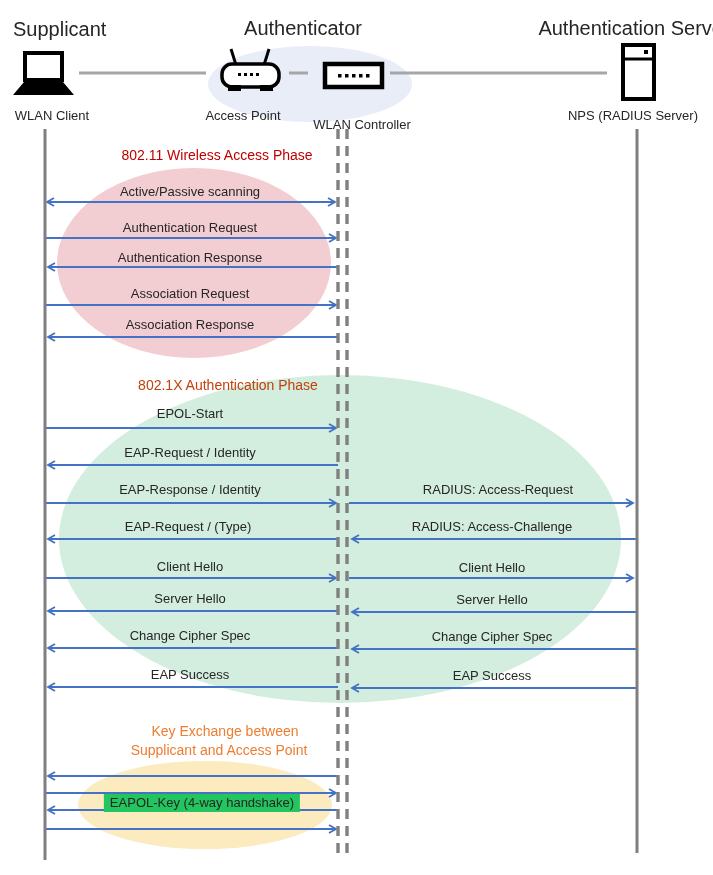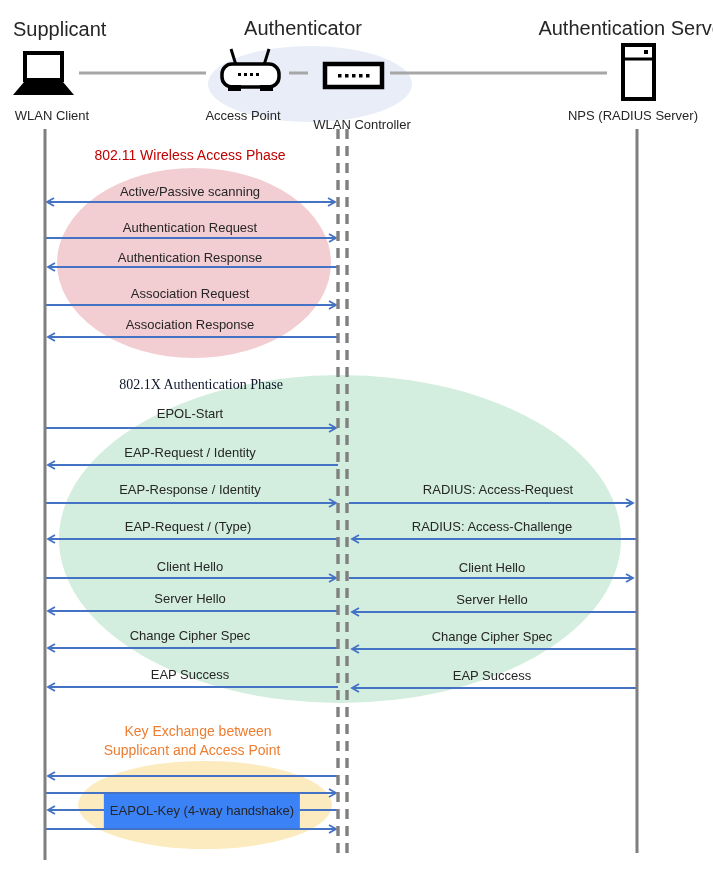--- a/index.html
+++ b/index.html
@@ -4,25 +4,25 @@
 <style>
   html,body{margin:0;padding:0;background:#fff;}
   #canvas{
     position:relative;width:713px;height:875px;background:#fff;overflow:hidden;
     font-family:"Liberation Sans",sans-serif;color:#262626;
   }
   #diagram-svg{position:absolute;left:0;top:0;width:713px;height:875px;}
   .lbl{position:absolute;white-space:nowrap;font-size:13px;line-height:18px;
        transform:translateX(-50%);text-align:center;}
   .actor{font-size:20px;}
-  .ptitle{font-size:14px;}
+  .ptitle{font-size:14px;margin-left:27px;}
   .t-red{color:#C00000;}
-  .t-green{color:#0f172a;font-family:Liberation Serif, serif;}
+  .t-green{color:#c2410c;}
   .t-orange{color:#ED7D31;}
-  .whitebg{background:#3b82f6;padding:8px 6px;}
+  .whitebg{background:#22c55e;padding:0 6px;}
   .leftfix{transform:none;text-align:left;}
 </style>
 </head>
 <body>
 
 <div id="canvas">
 
   <svg id="diagram-svg" viewBox="0 0 713 875">
     <defs>
       <marker id="ah" orient="auto-start-reverse" markerUnits="userSpaceOnUse" markerWidth="14" markerHeight="14" refX="8" refY="5">

